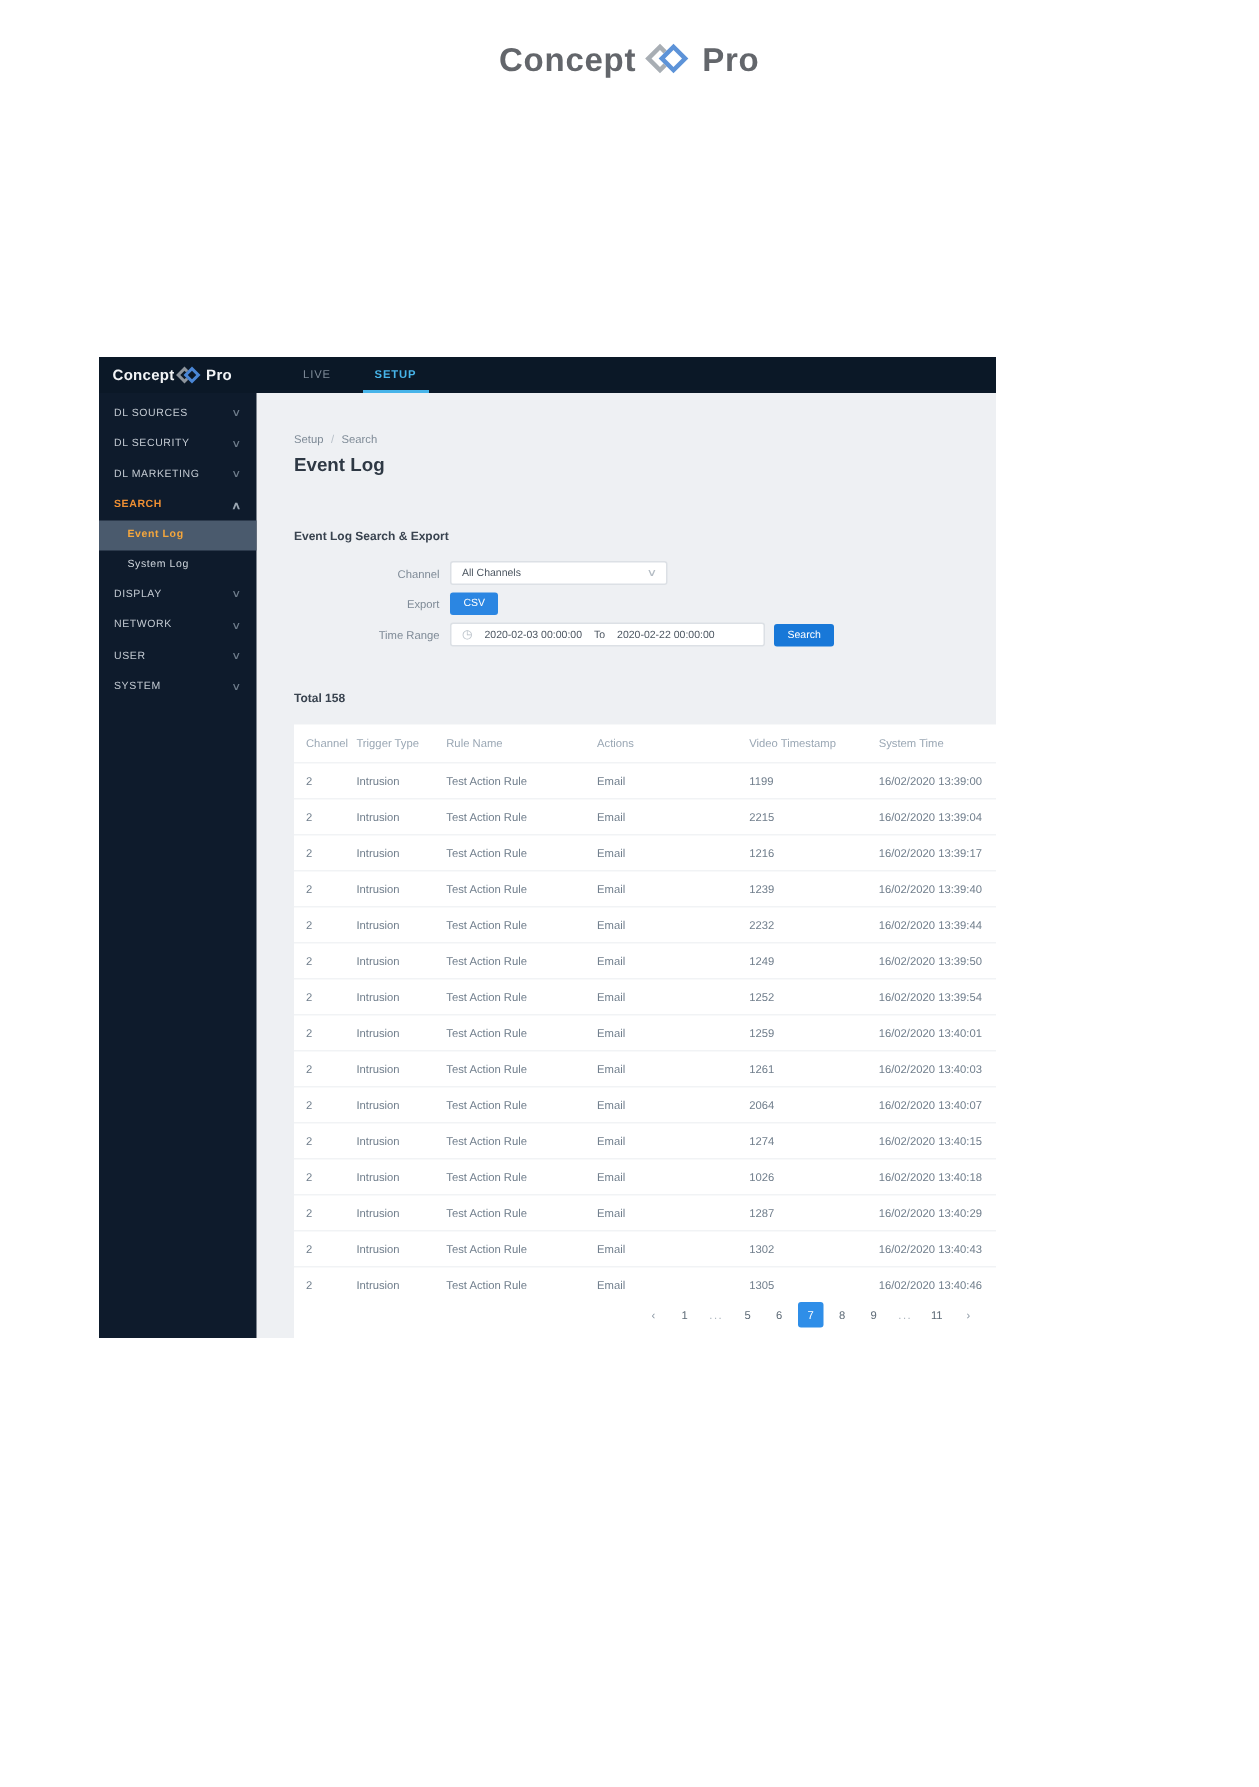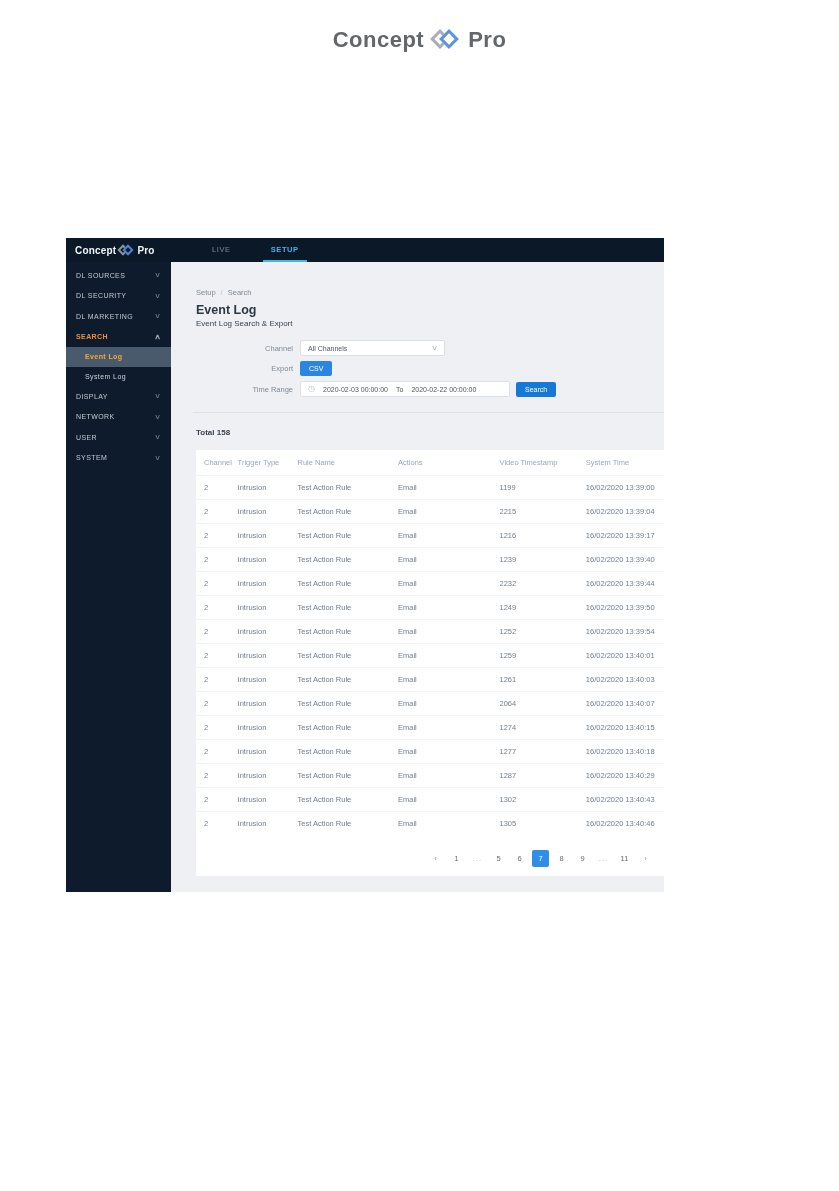--- a/index.html
+++ b/index.html
@@ -22,40 +22,40 @@
   .dia-sm .dia-gray { left:0; border-color:#8d949c; }
   .dia-sm .dia-blue { left:5px; border-color:#4a86d6; }
 
   
   .shot { position:absolute; left:66px; top:238px; width:598px; height:654px; background:#eef0f3; }
 
   
   .navbar { height:24px; background:#0b1827; display:flex; align-items:stretch; }
   .nav-logo { width:105px; padding-left:9px; display:flex; align-items:center; gap:3px; }
   .nav-logo .t { color:#f2f4f6; font-weight:bold; font-size:10px; letter-spacing:.2px; }
-  .tabs { display:flex; margin-left:33px; gap:24px;text-align:right; }
+  .tabs { display:flex; margin-left:23px; gap:13px;text-align:right; }
   .tab { font-size:7.5px; letter-spacing:.6px; color:#7d8a97; display:flex; align-items:center; padding:0 8px; border-bottom:2px solid transparent; cursor:pointer; }
   .tab.active { color:#47b4e9; border-bottom-color:#47b4e9; font-weight:bold; }
 
   
   .shot-body { display:flex; height:630px; }
   .sidebar { width:105px; background:#0e1b2c; padding-top:3px; flex:none; }
   .side-item { height:20.5px; display:flex; align-items:center; justify-content:space-between; padding:0 10px; color:#c3cad2; font-size:7px; letter-spacing:.4px; cursor:pointer; }
   .side-item .chev { color:#6f7d8c; font-size:7px; transform:scaleX(1.3); }
   .side-item.active { color:#ee8f33; font-weight:bold; }
   .side-item.active .chev { color:#9aa6b2; }
   .side-item.sub { padding-left:19px; height:19.5px; color:#ced5dc; }
   .side-item.sub.selected { background:#4a5a6d; color:#f6a73c; font-weight:bold; }
 
   .content { flex:1; height:630px; padding-left:25px; display:flex; flex-direction:column; }
 
   .breadcrumb { margin-top:26px; display:flex; gap:5px; font-size:7.5px; color:#7e8a96; }
   .breadcrumb .sep { color:#b9c1c9; }
   .page-title { margin-top:6px; font-size:12.5px; font-weight:bold; color:#2e3844; }
-  .section-title { margin-top:2px; font-size:8px; font-weight:normal; color:#39434f; }
+  .section-title { margin-top:36px; font-size:8px; font-weight:bold; color:#39434f; }
 
   .form { margin-top:12px; }
   .form-row { display:flex; align-items:center; margin-bottom:5px; }
   .form-label { width:97px; text-align:right; font-size:7.5px; color:#7e8a96; flex:none; }
   .control { margin-left:7px; display:flex; align-items:center; }
   .select { width:145px; height:16px; background:#fff; border:1px solid #dce0e5; border-radius:2px; display:flex; align-items:center; justify-content:space-between; padding:0 7px; font-size:7px; color:#4c5661; cursor:pointer; }
   .select .chev { color:#b4bcc4; font-size:7px; transform:scaleX(1.4); }
   .range { width:210px; height:16px; background:#fff; border:1px solid #dce0e5; border-radius:2px; display:flex; align-items:center; padding:0 7px; gap:8px; font-size:7px; color:#4c5661; cursor:text; }
   .clock { color:#b7bfc7; font-size:8px; line-height:1; }
   .btn { background:#1b7cdc; color:#fff; font-size:7px; border:none; border-radius:2px; height:15px; padding:0 9px; display:flex; align-items:center; cursor:pointer; }
@@ -298,21 +298,21 @@
                 <td>Test Action Rule</td>
                 <td>Email</td>
                 <td>1274</td>
                 <td>16/02/2020 13:40:15</td>
               </tr>
               <tr>
                 <td>2</td>
                 <td>Intrusion</td>
                 <td>Test Action Rule</td>
                 <td>Email</td>
-                <td>1277</td>
+                <td>1026</td>
                 <td>16/02/2020 13:40:18</td>
               </tr>
               <tr>
                 <td>2</td>
                 <td>Intrusion</td>
                 <td>Test Action Rule</td>
                 <td>Email</td>
                 <td>1287</td>
                 <td>16/02/2020 13:40:29</td>
               </tr>

